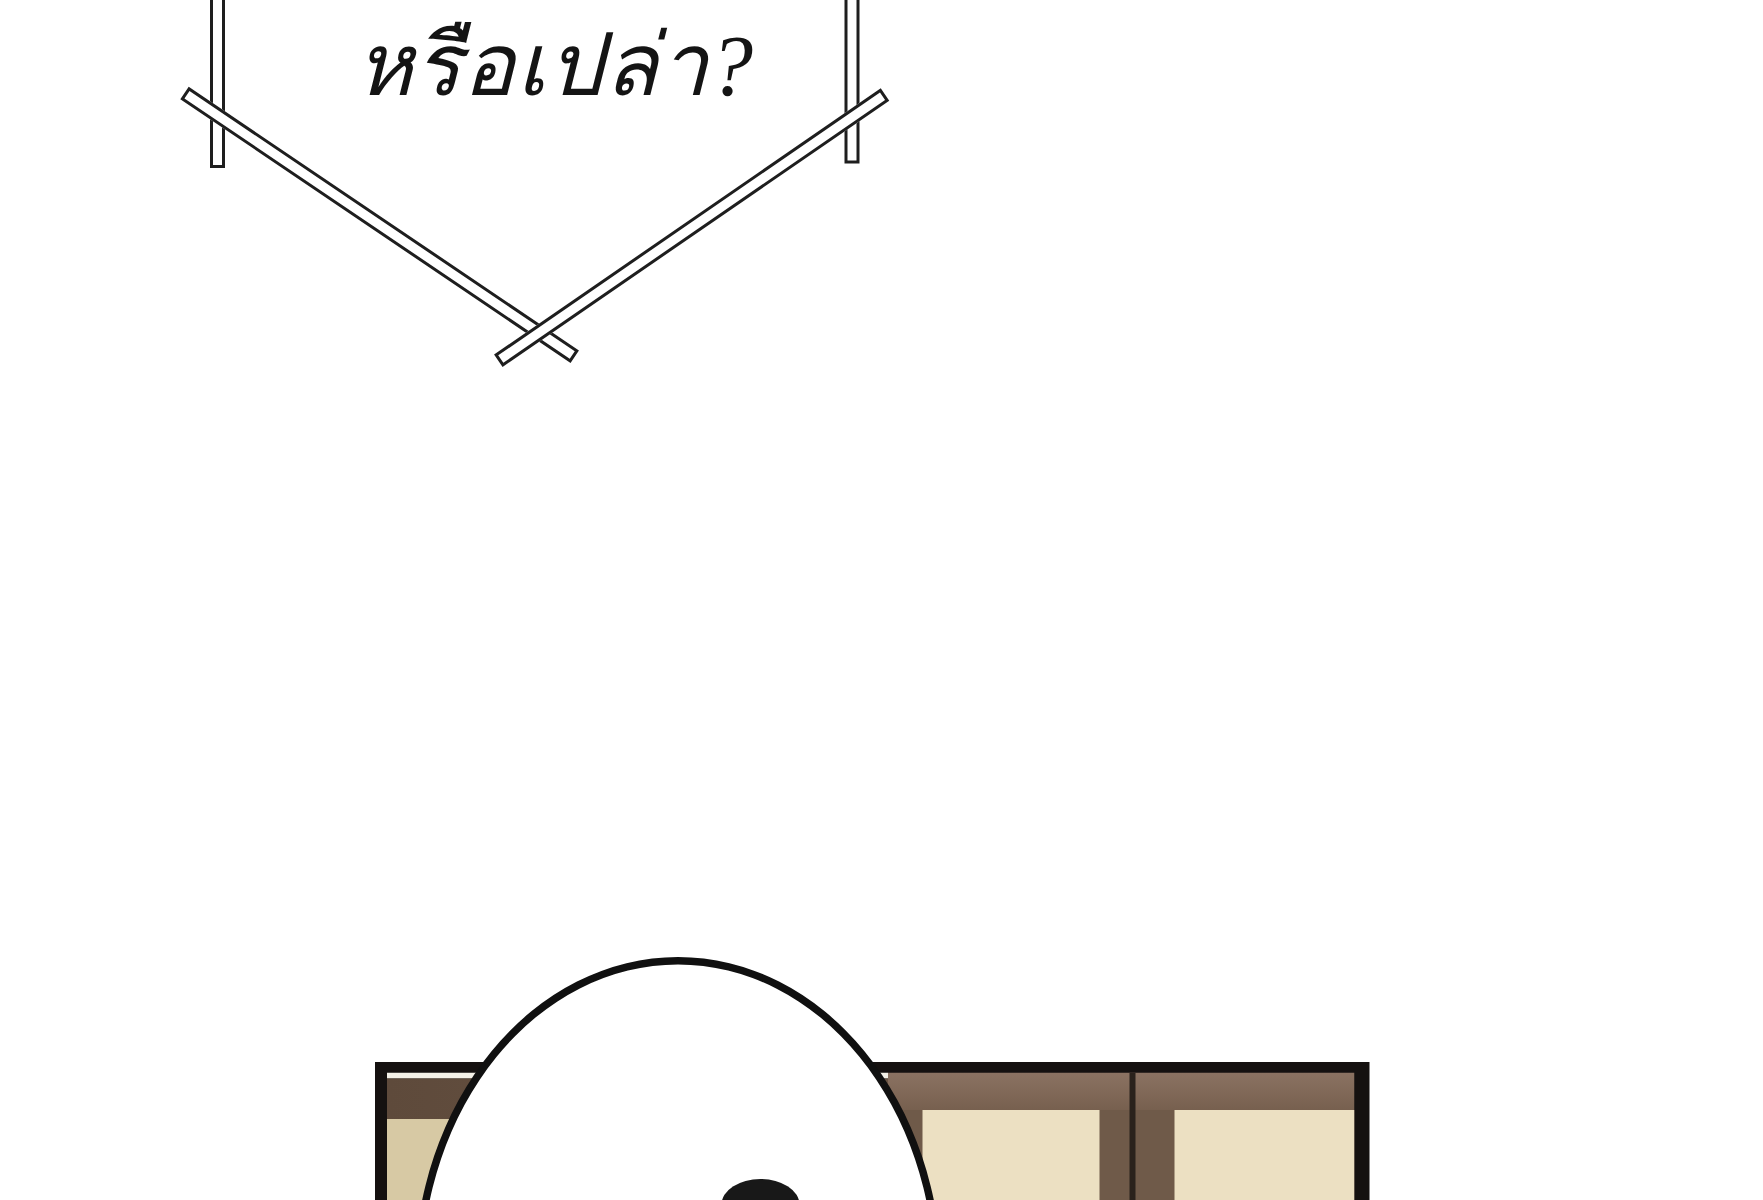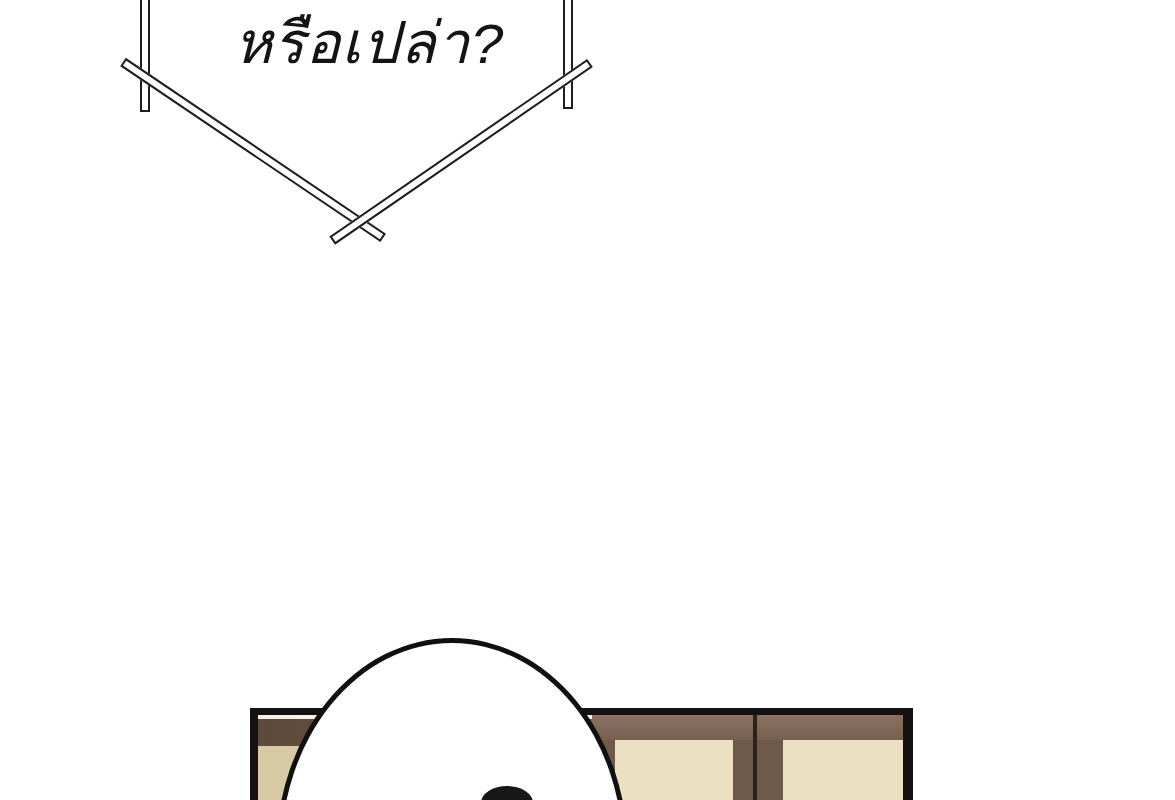--- a/index.html
+++ b/index.html
@@ -15,21 +15,21 @@
     --seam:#2a221c;
     --highlight:#f4f1e8;
     --paper:#ffffff;
   }
   html,body{margin:0;padding:0;background:var(--paper);}
   .panel{
     position:relative;
     width:1175px;height:800px;
     overflow:hidden;
     background:var(--paper);
-    font-family:Liberation Mono, monospace;
+    font-family:Liberation Serif, serif;
   }
 
   
   .bar{
     position:absolute;
     background:#ffffff;
     border:2px solid var(--ink);
     box-sizing:border-box;
   }
   .bar.v-left { left:140px; top:-24px; width:10px; height:136px; z-index:1; }

